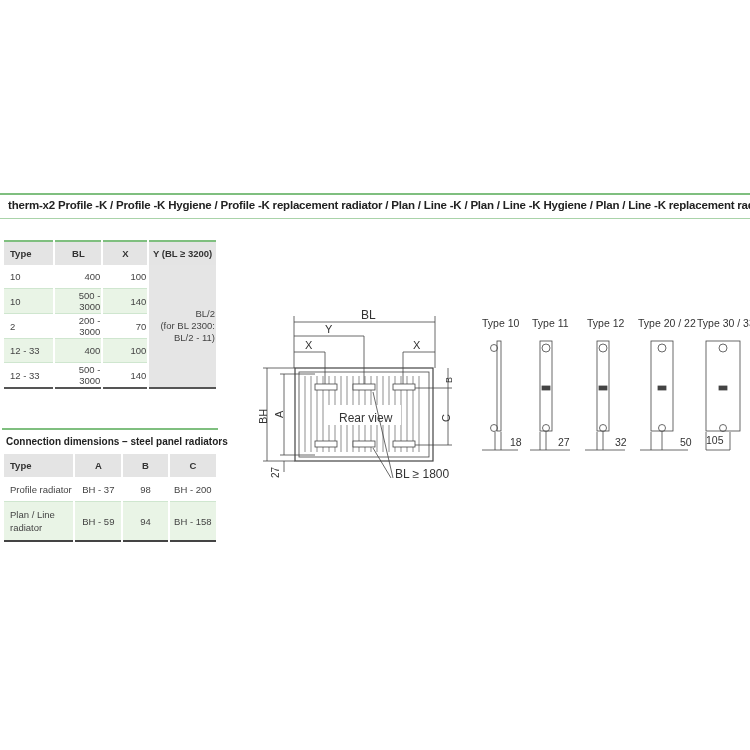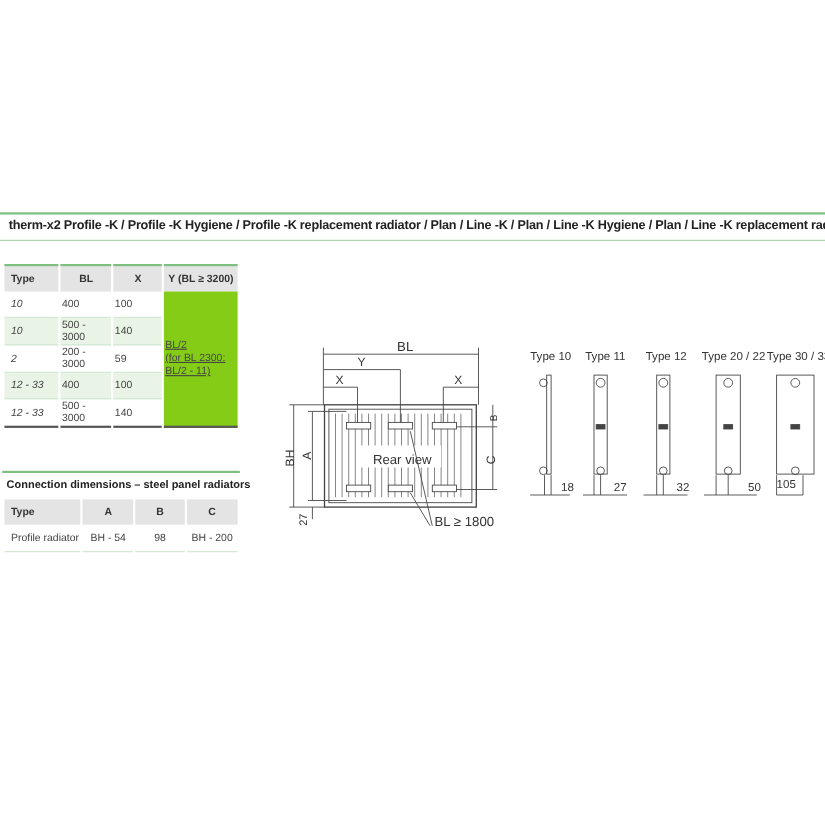--- a/index.html
+++ b/index.html
@@ -4,25 +4,25 @@
 <style>
   html, body { margin:0; padding:0; background:#ffffff; }
   body { width:750px; height:750px; position:relative; overflow:hidden; font-family:"Liberation Sans", sans-serif; color:#333; }
   .title-bar { position:absolute; left:0; top:193px; width:750px; height:26px; border-top:2px solid #7fbf7f; border-bottom:1px solid #a9d3a9; box-sizing:border-box; }
   .title-text { position:absolute; left:8px; top:4px; font-size:11.5px; font-weight:bold; color:#222; letter-spacing:-0.2px; white-space:nowrap; }
 
   table { border-collapse:separate; border-spacing:2px 0; font-size:9.5px; color:#444; }
   .t1 { position:absolute; left:2px; top:240px; width:216px; }
   .t1 thead th { background:#e4e4e4; font-weight:bold; height:21px; color:#333; font-size:9.5px; border-top:2px solid #7fbf7f; }
   .t1 thead th:first-child { text-align:left; padding-left:6px; }
-  .t1 td { height:21px; text-align:left; border-bottom:1px solid #cfe6cf; }
-  .t1 td.first { text-align:left; padding-left:6px;font-style:italic; }
+  .t1 td { height:21px; text-align:right; border-bottom:1px solid #cfe6cf; }
+  .t1 td.first { text-align:left; padding-left:6px; }
   .t1 tr.alt td.c { background:#e9f4e6; }
   .t1 tr.last td { border-bottom:2px solid #555; }
-  .t1 td.yspan { vertical-align:middle; line-height:12px; background:#84cc16; border-bottom:2px solid #555;text-decoration:underline; }
+  .t1 td.yspan { vertical-align:middle; line-height:12px; background:#e5e5e5; border-bottom:2px solid #555; }
 
   .t2wrap { position:absolute; left:2px; top:428px; width:216px; }
   .t2title { font-size:10px; font-weight:bold; color:#222; padding:6px 0 0 4px; height:18px; border-top:2px solid #7fbf7f; white-space:nowrap; }
   .t2 { width:216px; }
   .t2 thead th { background:#e4e4e4; font-weight:bold; height:21px; color:#333; }
   .t2 thead th:first-child { text-align:left; padding-left:6px; }
   .t2 td { text-align:center; height:22px; border-bottom:1px solid #cfe6cf;margin-top:48px; }
   .t2 td.first { text-align:left; padding-left:6px; }
   .t2 tr.alt td { background:#e9f4e6; height:36px; border-bottom:2px solid #444; line-height:13px; }
 
@@ -58,21 +58,21 @@
       </td>
     </tr>
     <tr class="alt">
       <td class="first c">10</td>
       <td class="c">500 - 3000</td>
       <td class="c">140</td>
     </tr>
     <tr>
       <td class="first">2</td>
       <td>200 - 3000</td>
-      <td>59</td>
+      <td>70</td>
     </tr>
     <tr class="alt">
       <td class="first c">12 - 33</td>
       <td class="c">400</td>
       <td class="c">100</td>
     </tr>
     <tr class="last">
       <td class="first">12 - 33</td>
       <td>500 - 3000</td>
       <td>140</td>
@@ -87,23 +87,32 @@
       <tr>
         <th style="width:64px">Type</th>
         <th style="width:46px">A</th>
         <th style="width:44px">B</th>
         <th style="width:46px">C</th>
       </tr>
     </thead>
     <tbody>
       <tr>
         <td class="first">Profile radiator</td>
-        <td>BH - 54</td>
+        <td>BH - 37</td>
         <td>98</td>
         <td>BH - 200</td>
+      </tr>
+      <tr class="alt">
+        <td class="first">
+          <div>Plan / Line</div>
+          <div>radiator</div>
+        </td>
+        <td>BH - 59</td>
+        <td>94</td>
+        <td>BH - 158</td>
       </tr>
     </tbody>
   </table>
 </div>
 
 <svg class="diagram" width="210" height="190" viewBox="0 0 210 190" stroke="#444" fill="none" stroke-width="0.8">
 
   <line x1="39" y1="22" x2="180" y2="22"></line>
   <line x1="39" y1="16" x2="39" y2="68"></line>
   <line x1="180" y1="16" x2="180" y2="68"></line>

